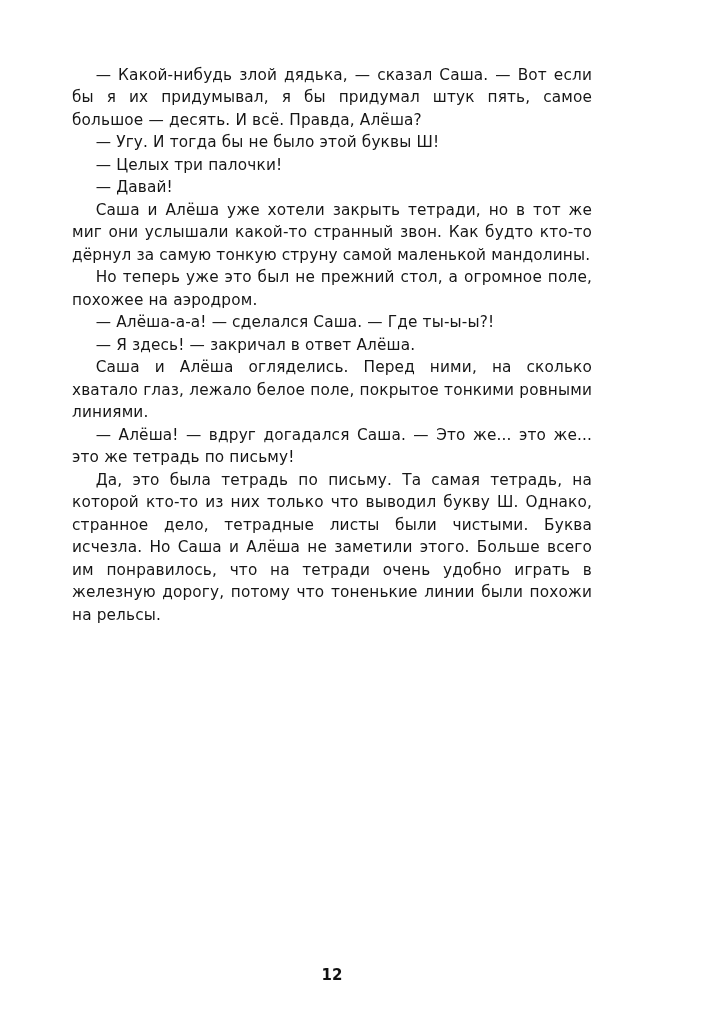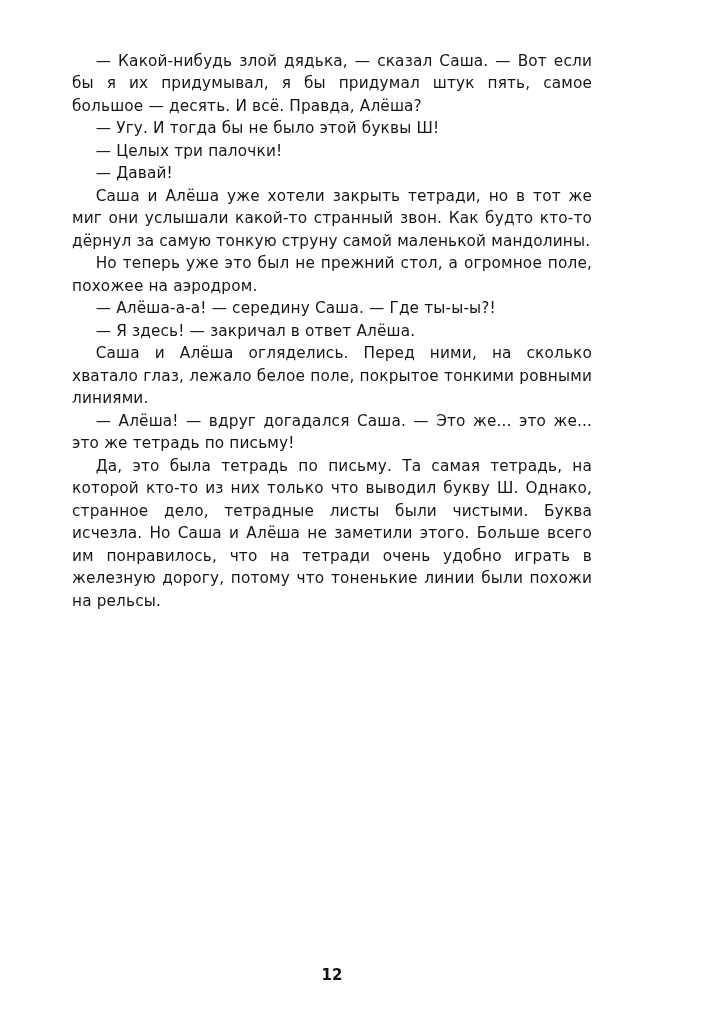--- a/index.html
+++ b/index.html
@@ -11,21 +11,21 @@
     width: 720px;
     height: 1032px;
     font-family: "DejaVu Sans", sans-serif;
     color: #1a1a1a;
   }
   .page {
     position: relative;
     width: 664px;
     height: 1032px;
     box-sizing: border-box;
-    padding: 50px 72px 0 72px;
+    padding: 64px 72px 0 72px;
     background: #ffffff;
   }
   .body-text {
     font-size: 15.3px;
     line-height: 1.47;
     text-align: justify;
     text-justify: inter-word;
     letter-spacing: 0.01em;
     color: #161616;
   }
@@ -51,20 +51,20 @@
 <body>
 
 <div class="page">
   <div class="body-text">
     <p class="para dialogue">— Какой-нибудь злой дядька, — сказал Саша. — Вот если бы я их придумывал, я бы придумал штук пять, самое большое — десять. И всё. Правда, Алёша?</p>
     <p class="para dialogue">— Угу. И тогда бы не было этой буквы Ш!</p>
     <p class="para dialogue">— Целых три палочки!</p>
     <p class="para dialogue">— Давай!</p>
     <p class="para">Саша и Алёша уже хотели закрыть тетради, но в тот же миг они услышали какой-то странный звон. Как будто кто-то дёрнул за самую тонкую струну самой маленькой мандолины.</p>
     <p class="para">Но теперь уже это был не прежний стол, а огромное поле, похожее на аэродром.</p>
-    <p class="para dialogue">— Алёша-а-а! — середину Саша. — Где ты-ы-ы?!</p>
+    <p class="para dialogue">— Алёша-а-а! — сделался Саша. — Где ты-ы-ы?!</p>
     <p class="para dialogue">— Я здесь! — закричал в ответ Алёша.</p>
     <p class="para">Саша и Алёша огляделись. Перед ними, на сколько хватало глаз, лежало белое поле, покрытое тонкими ровными линиями.</p>
     <p class="para dialogue">— Алёша! — вдруг догадался Саша. — Это же... это же... это же тетрадь по письму!</p>
     <p class="para">Да, это была тетрадь по письму. Та самая тетрадь, на которой кто-то из них только что выводил букву Ш. Однако, странное дело, тетрадные листы были чистыми. Буква исчезла. Но Саша и Алёша не заметили этого. Больше всего им понравилось, что на тетради очень удобно играть в железную дорогу, потому что тоненькие линии были похожи на рельсы.</p>
   </div>
   <div class="page-number">12</div>
 </div>
 
 </body></html>

